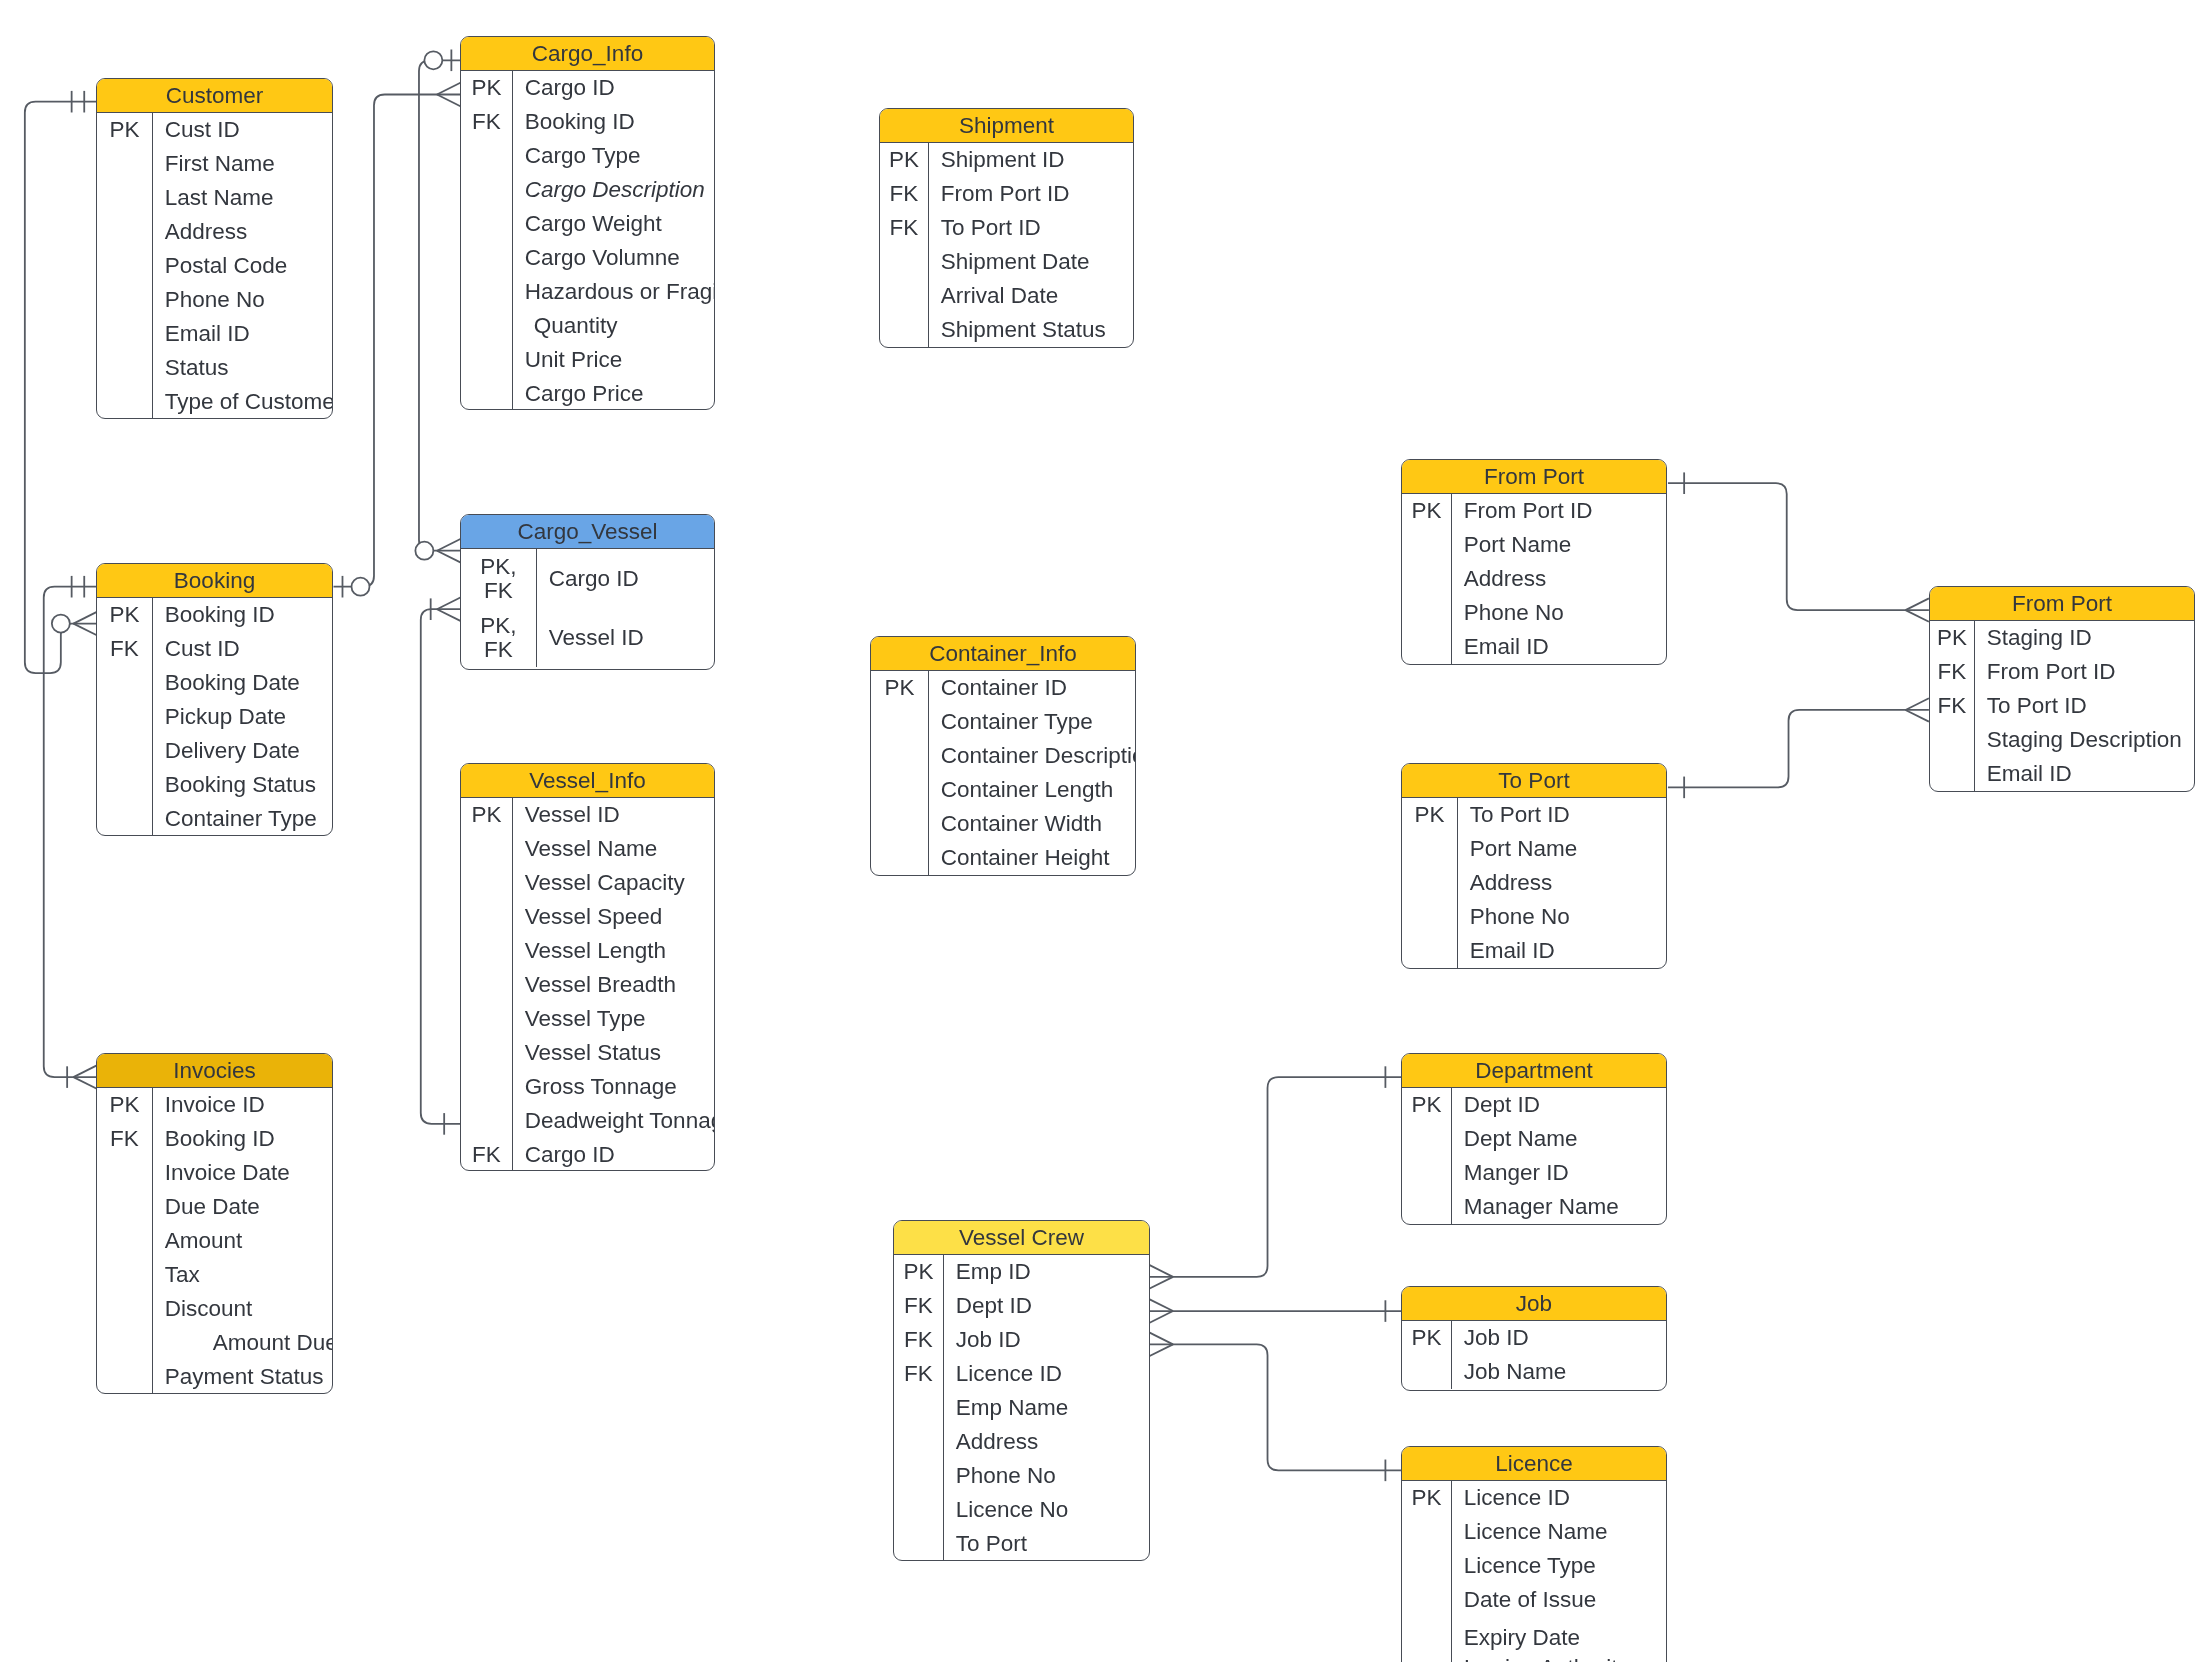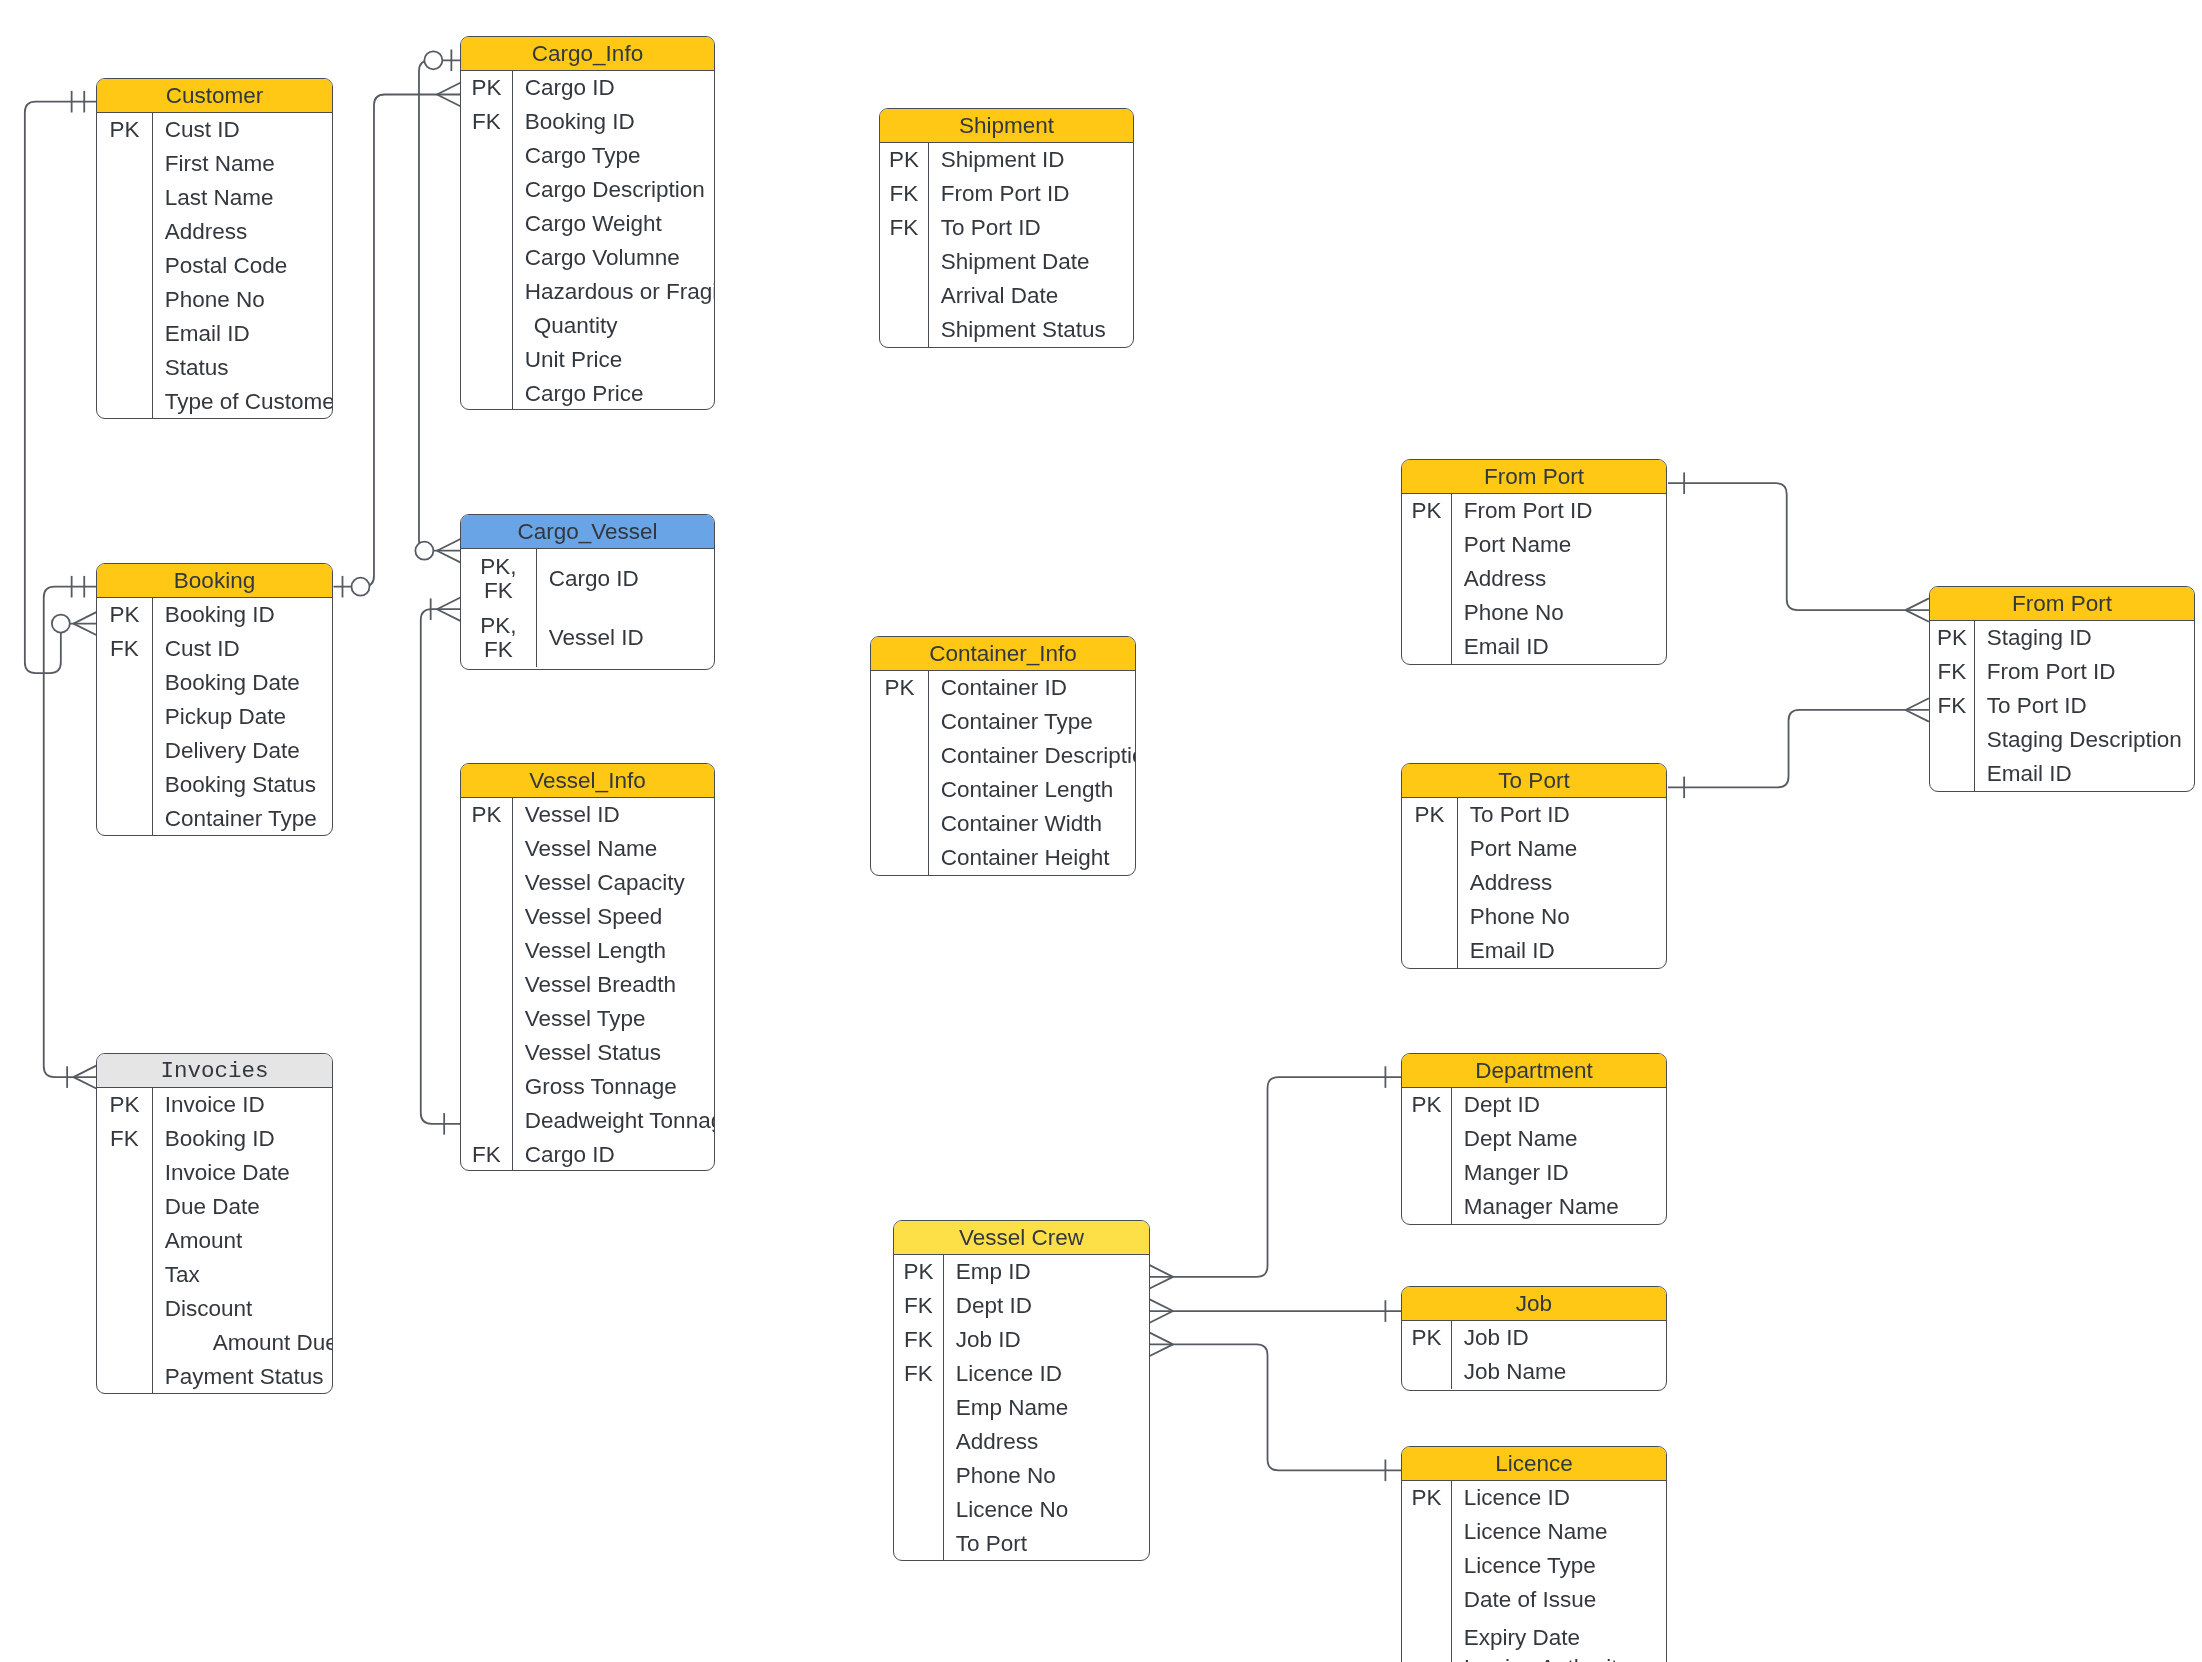--- a/index.html
+++ b/index.html
@@ -148,21 +148,21 @@
           <span class="lbl">Cargo ID</span>
         </div>
         <div class="row" style="height: 34px;">
           <span class="key" style="width: 52px;">FK</span>
           <span class="lbl">Booking ID</span>
         </div>
         <div class="row" style="height: 34px;">
           <span class="key" style="width: 52px;"></span>
           <span class="lbl">Cargo Type</span>
         </div>
-        <div class="row" style="height: 34px;">
+        <div class="row" style="height: 34px; font-style: italic;">
           <span class="key" style="width: 52px;"></span>
           <span class="lbl">Cargo Description</span>
         </div>
         <div class="row" style="height: 34px;">
           <span class="key" style="width: 52px;"></span>
           <span class="lbl">Cargo Weight</span>
         </div>
         <div class="row" style="height: 34px;">
           <span class="key" style="width: 52px;"></span>
           <span class="lbl">Cargo Volumne</span>
@@ -409,21 +409,21 @@
           <span class="key" style="width: 45px;"></span>
           <span class="lbl">Staging Description</span>
         </div>
         <div class="row" style="height: 34px;">
           <span class="key" style="width: 45px;"></span>
           <span class="lbl">Email ID</span>
         </div>
       </div>
     </div>
     <div class="tbl" style="left: 96px; top: 1026px; width: 237px; height: 341px;">
-      <div class="hdr" style="background: #e5e5e5; font-family: Liberation Mono, monospace;">Invocies</div>
+      <div class="hdr" style="background: #eab308;">Invocies</div>
       <div class="body">
         <div class="row" style="height: 34px;">
           <span class="key" style="width: 56px;">PK</span>
           <span class="lbl">Invoice ID</span>
         </div>
         <div class="row" style="height: 34px;">
           <span class="key" style="width: 56px;">FK</span>
           <span class="lbl">Booking ID</span>
         </div>
         <div class="row" style="height: 34px;">

